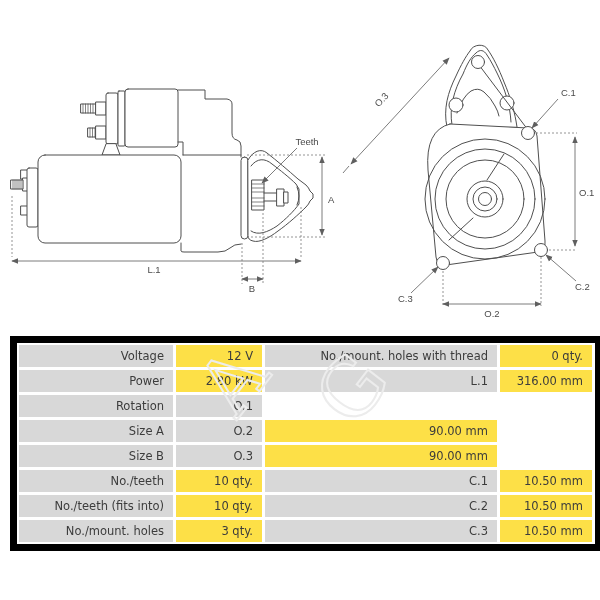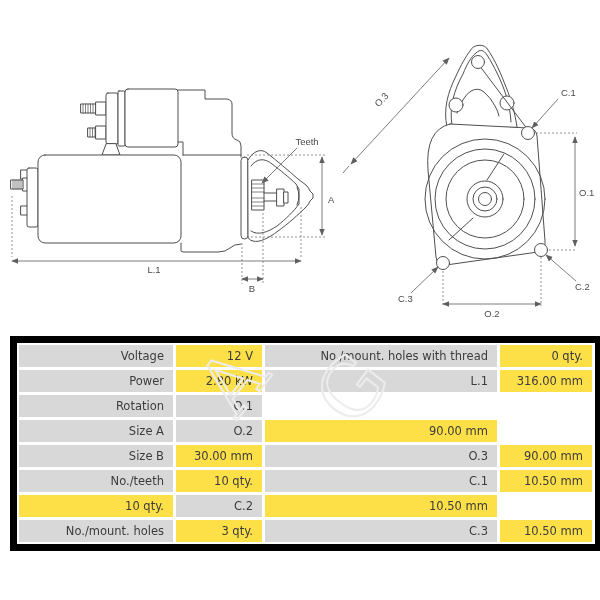--- a/index.html
+++ b/index.html
@@ -176,31 +176,31 @@
       <div class="cl">Rotation</div>
       <div class="cl">O.1</div>
     </div>
     <div class="trow">
       <div class="cl">Size A</div>
       <div class="cl">O.2</div>
       <div class="cv">90.00 mm</div>
     </div>
     <div class="trow">
       <div class="cl">Size B</div>
-      <div class="cv">30.00 mm</div>
       <div class="cl">O.3</div>
       <div class="cv">90.00 mm</div>
     </div>
     <div class="trow">
       <div class="cl">No./teeth</div>
       <div class="cv">10 qty.</div>
       <div class="cl">C.1</div>
       <div class="cv">10.50 mm</div>
     </div>
     <div class="trow">
+      <div class="cl">No./teeth (fits into)</div>
       <div class="cv">10 qty.</div>
       <div class="cl">C.2</div>
       <div class="cv">10.50 mm</div>
     </div>
     <div class="trow">
       <div class="cl">No./mount. holes</div>
       <div class="cv">3 qty.</div>
       <div class="cl">C.3</div>
       <div class="cv">10.50 mm</div>
     </div>

